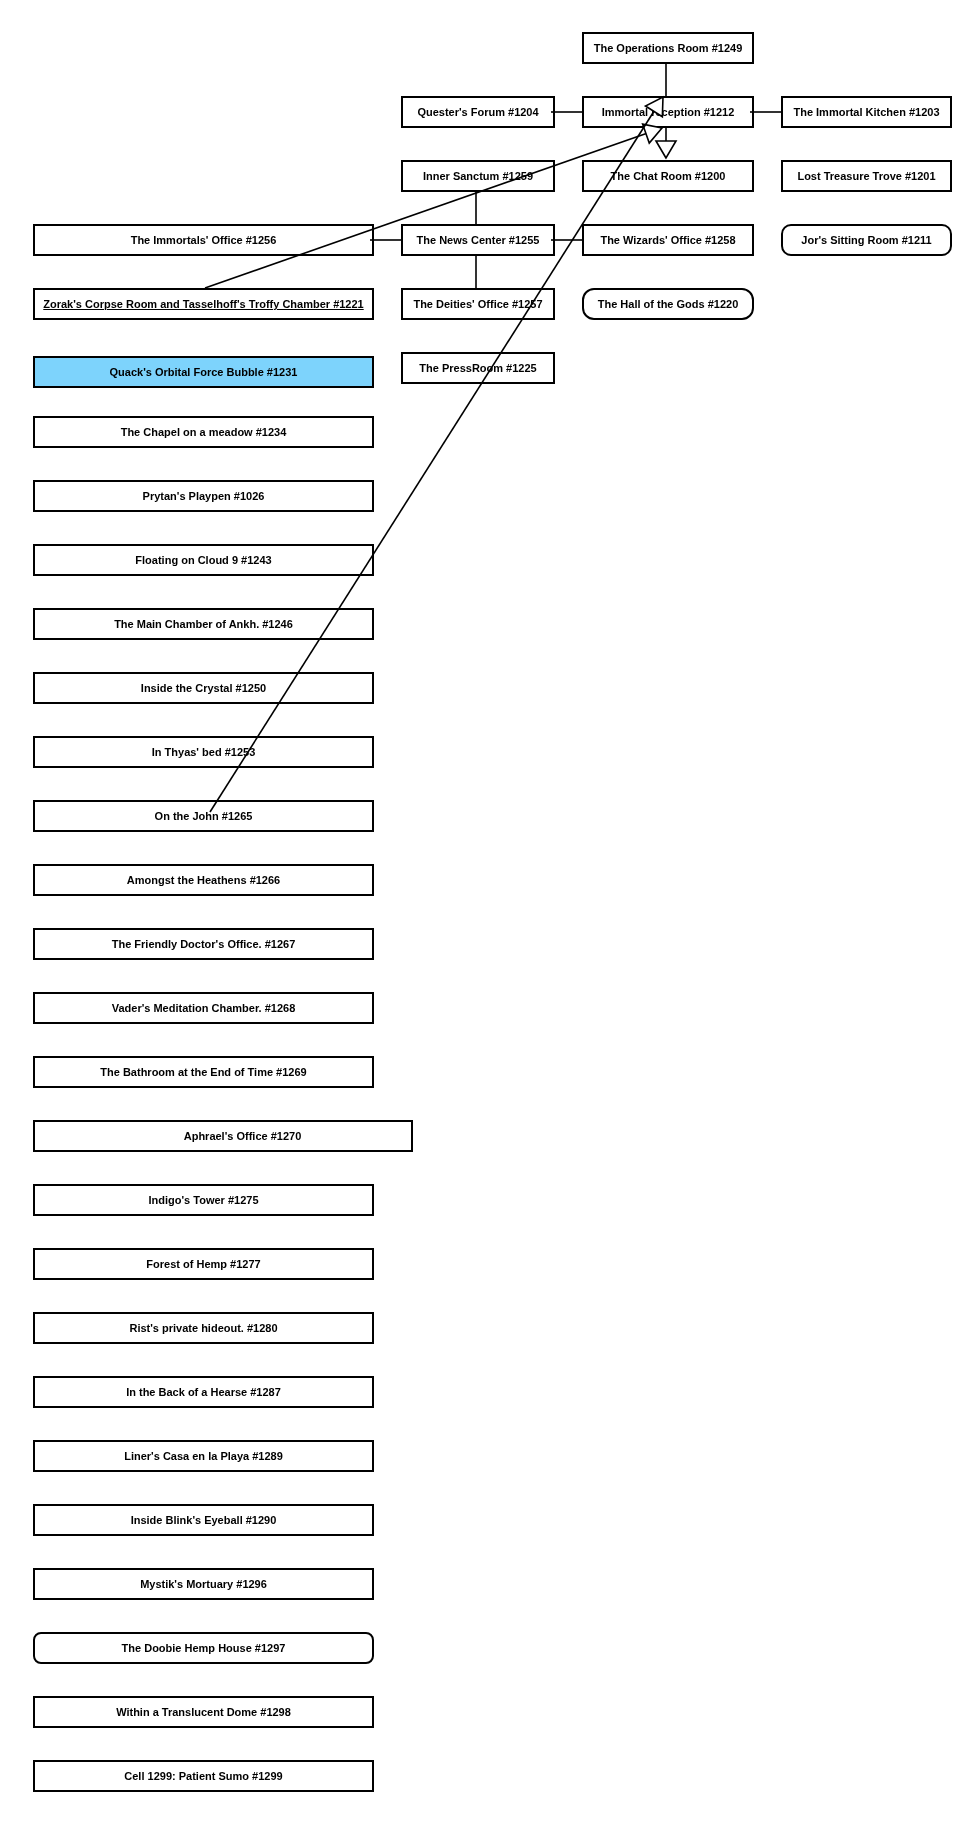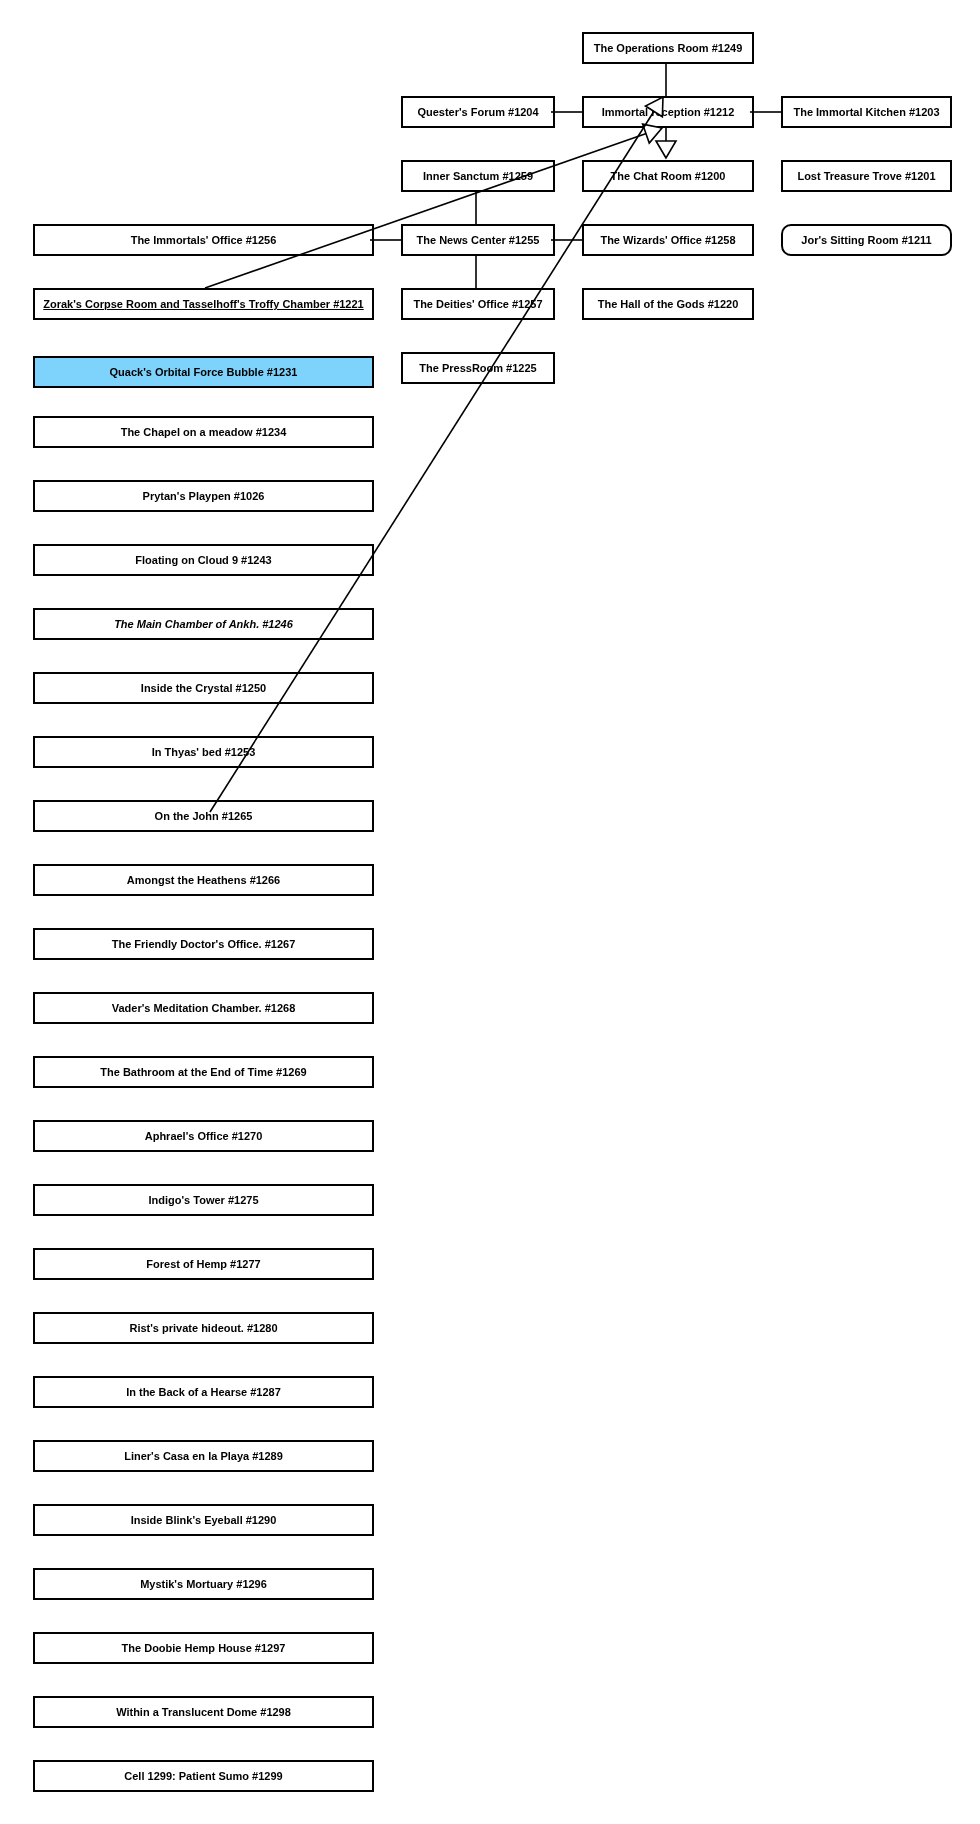--- a/index.html
+++ b/index.html
@@ -58,38 +58,38 @@
     <div class="node" style="left: 781px; top: 96px; width: 167px; background: rgb(255, 255, 255); border-color: rgb(0, 0, 0); color: rgb(0, 0, 0);">The Immortal Kitchen #1203</div>
     <div class="node" style="left: 401px; top: 160px; width: 150px; background: rgb(255, 255, 255); border-color: rgb(0, 0, 0); color: rgb(0, 0, 0);">Inner Sanctum #1259</div>
     <div class="node" style="left: 582px; top: 160px; width: 168px; background: rgb(255, 255, 255); border-color: rgb(0, 0, 0); color: rgb(0, 0, 0);">The Chat Room #1200</div>
     <div class="node" style="left: 781px; top: 160px; width: 167px; background: rgb(255, 255, 255); border-color: rgb(0, 0, 0); color: rgb(0, 0, 0);">Lost Treasure Trove #1201</div>
     <div class="node" style="left: 33px; top: 224px; width: 337px; background: rgb(255, 255, 255); border-color: rgb(0, 0, 0); color: rgb(0, 0, 0);">The Immortals' Office #1256</div>
     <div class="node" style="left: 401px; top: 224px; width: 150px; background: rgb(255, 255, 255); border-color: rgb(0, 0, 0); color: rgb(0, 0, 0);">The News Center #1255</div>
     <div class="node" style="left: 582px; top: 224px; width: 168px; background: rgb(255, 255, 255); border-color: rgb(0, 0, 0); color: rgb(0, 0, 0);">The Wizards' Office #1258</div>
     <div class="node" style="left: 781px; top: 224px; width: 167px; background: rgb(255, 255, 255); border-color: rgb(0, 0, 0); color: rgb(0, 0, 0); border-radius: 10px;">Jor's Sitting Room #1211</div>
     <div class="node" style="left: 33px; top: 288px; width: 337px; background: rgb(255, 255, 255); border-color: rgb(0, 0, 0); color: rgb(0, 0, 0); text-decoration: underline;">Zorak's Corpse Room and Tasselhoff's Troffy Chamber #1221</div>
     <div class="node" style="left: 401px; top: 288px; width: 150px; background: rgb(255, 255, 255); border-color: rgb(0, 0, 0); color: rgb(0, 0, 0);">The Deities' Office #1257</div>
-    <div class="node" style="left: 582px; top: 288px; width: 168px; background: rgb(255, 255, 255); border-color: rgb(0, 0, 0); color: rgb(0, 0, 0);">The Hall of the Gods #1220</div>
+    <div class="node" style="left: 582px; top: 288px; width: 168px; background: rgb(255, 255, 255); border-color: rgb(0, 0, 0); color: rgb(0, 0, 0); border-radius: 12px;">The Hall of the Gods #1220</div>
     <div class="node" style="left: 33px; top: 356px; width: 337px; background: #7dd3fc; border-color: rgb(0, 0, 0); color: rgb(0, 0, 0);">Quack's Orbital Force Bubble #1231</div>
     <div class="node" style="left: 401px; top: 352px; width: 150px; background: rgb(255, 255, 255); border-color: rgb(0, 0, 0); color: rgb(0, 0, 0);">The PressRoom #1225</div>
     <div class="node" style="left: 33px; top: 416px; width: 337px; background: rgb(255, 255, 255); border-color: rgb(0, 0, 0); color: rgb(0, 0, 0);">The Chapel on a meadow #1234</div>
     <div class="node" style="left: 33px; top: 480px; width: 337px; background: rgb(255, 255, 255); border-color: rgb(0, 0, 0); color: rgb(0, 0, 0);">Prytan's Playpen #1026</div>
     <div class="node" style="left: 33px; top: 544px; width: 337px; background: rgb(255, 255, 255); border-color: rgb(0, 0, 0); color: rgb(0, 0, 0);">Floating on Cloud 9 #1243</div>
-    <div class="node" style="left: 33px; top: 608px; width: 337px; background: rgb(255, 255, 255); border-color: rgb(0, 0, 0); color: rgb(0, 0, 0); font-style: italic;">The Main Chamber of Ankh. #1246</div>
+    <div class="node" style="left: 33px; top: 608px; width: 337px; background: rgb(255, 255, 255); border-color: rgb(0, 0, 0); color: rgb(0, 0, 0);">The Main Chamber of Ankh. #1246</div>
     <div class="node" style="left: 33px; top: 672px; width: 337px; background: rgb(255, 255, 255); border-color: rgb(0, 0, 0); color: rgb(0, 0, 0);">Inside the Crystal #1250</div>
     <div class="node" style="left: 33px; top: 736px; width: 337px; background: rgb(255, 255, 255); border-color: rgb(0, 0, 0); color: rgb(0, 0, 0);">In Thyas' bed #1253</div>
     <div class="node" style="left: 33px; top: 800px; width: 337px; background: rgb(255, 255, 255); border-color: rgb(0, 0, 0); color: rgb(0, 0, 0);">On the John #1265</div>
     <div class="node" style="left: 33px; top: 864px; width: 337px; background: rgb(255, 255, 255); border-color: rgb(0, 0, 0); color: rgb(0, 0, 0);">Amongst the Heathens #1266</div>
     <div class="node" style="left: 33px; top: 928px; width: 337px; background: rgb(255, 255, 255); border-color: rgb(0, 0, 0); color: rgb(0, 0, 0);">The Friendly Doctor's Office. #1267</div>
     <div class="node" style="left: 33px; top: 992px; width: 337px; background: rgb(255, 255, 255); border-color: rgb(0, 0, 0); color: rgb(0, 0, 0);">Vader's Meditation Chamber. #1268</div>
     <div class="node" style="left: 33px; top: 1056px; width: 337px; background: rgb(255, 255, 255); border-color: rgb(0, 0, 0); color: rgb(0, 0, 0);">The Bathroom at the End of Time #1269</div>
-    <div class="node" style="left: 33px; top: 1120px; width: 337px; background: rgb(255, 255, 255); border-color: rgb(0, 0, 0); color: rgb(0, 0, 0);">Aphrael's Office #1270</div>
+    <div class="node" style="left: 33px; top: 1120px; width: 337px; background: rgb(255, 255, 255); border-color: rgb(0, 0, 0); color: rgb(0, 0, 0); padding-left: 39px;">Aphrael's Office #1270</div>
     <div class="node" style="left: 33px; top: 1184px; width: 337px; background: rgb(255, 255, 255); border-color: rgb(0, 0, 0); color: rgb(0, 0, 0);">Indigo's Tower #1275</div>
     <div class="node" style="left: 33px; top: 1248px; width: 337px; background: rgb(255, 255, 255); border-color: rgb(0, 0, 0); color: rgb(0, 0, 0);">Forest of Hemp #1277</div>
     <div class="node" style="left: 33px; top: 1312px; width: 337px; background: rgb(255, 255, 255); border-color: rgb(0, 0, 0); color: rgb(0, 0, 0);">Rist's private hideout. #1280</div>
     <div class="node" style="left: 33px; top: 1376px; width: 337px; background: rgb(255, 255, 255); border-color: rgb(0, 0, 0); color: rgb(0, 0, 0);">In the Back of a Hearse #1287</div>
     <div class="node" style="left: 33px; top: 1440px; width: 337px; background: rgb(255, 255, 255); border-color: rgb(0, 0, 0); color: rgb(0, 0, 0);">Liner's Casa en la Playa #1289</div>
     <div class="node" style="left: 33px; top: 1504px; width: 337px; background: rgb(255, 255, 255); border-color: rgb(0, 0, 0); color: rgb(0, 0, 0);">Inside Blink's Eyeball #1290</div>
     <div class="node" style="left: 33px; top: 1568px; width: 337px; background: rgb(255, 255, 255); border-color: rgb(0, 0, 0); color: rgb(0, 0, 0);">Mystik's Mortuary #1296</div>
-    <div class="node" style="left: 33px; top: 1632px; width: 337px; background: rgb(255, 255, 255); border-color: rgb(0, 0, 0); color: rgb(0, 0, 0);">The Doobie Hemp House #1297</div>
+    <div class="node" style="left: 33px; top: 1632px; width: 337px; background: rgb(255, 255, 255); border-color: rgb(0, 0, 0); color: rgb(0, 0, 0); border-radius: 8px;">The Doobie Hemp House #1297</div>
     <div class="node" style="left: 33px; top: 1696px; width: 337px; background: rgb(255, 255, 255); border-color: rgb(0, 0, 0); color: rgb(0, 0, 0);">Within a Translucent Dome #1298</div>
     <div class="node" style="left: 33px; top: 1760px; width: 337px; background: rgb(255, 255, 255); border-color: rgb(0, 0, 0); color: rgb(0, 0, 0);">Cell 1299: Patient Sumo #1299</div>
   </div>
 
 </body></html>

